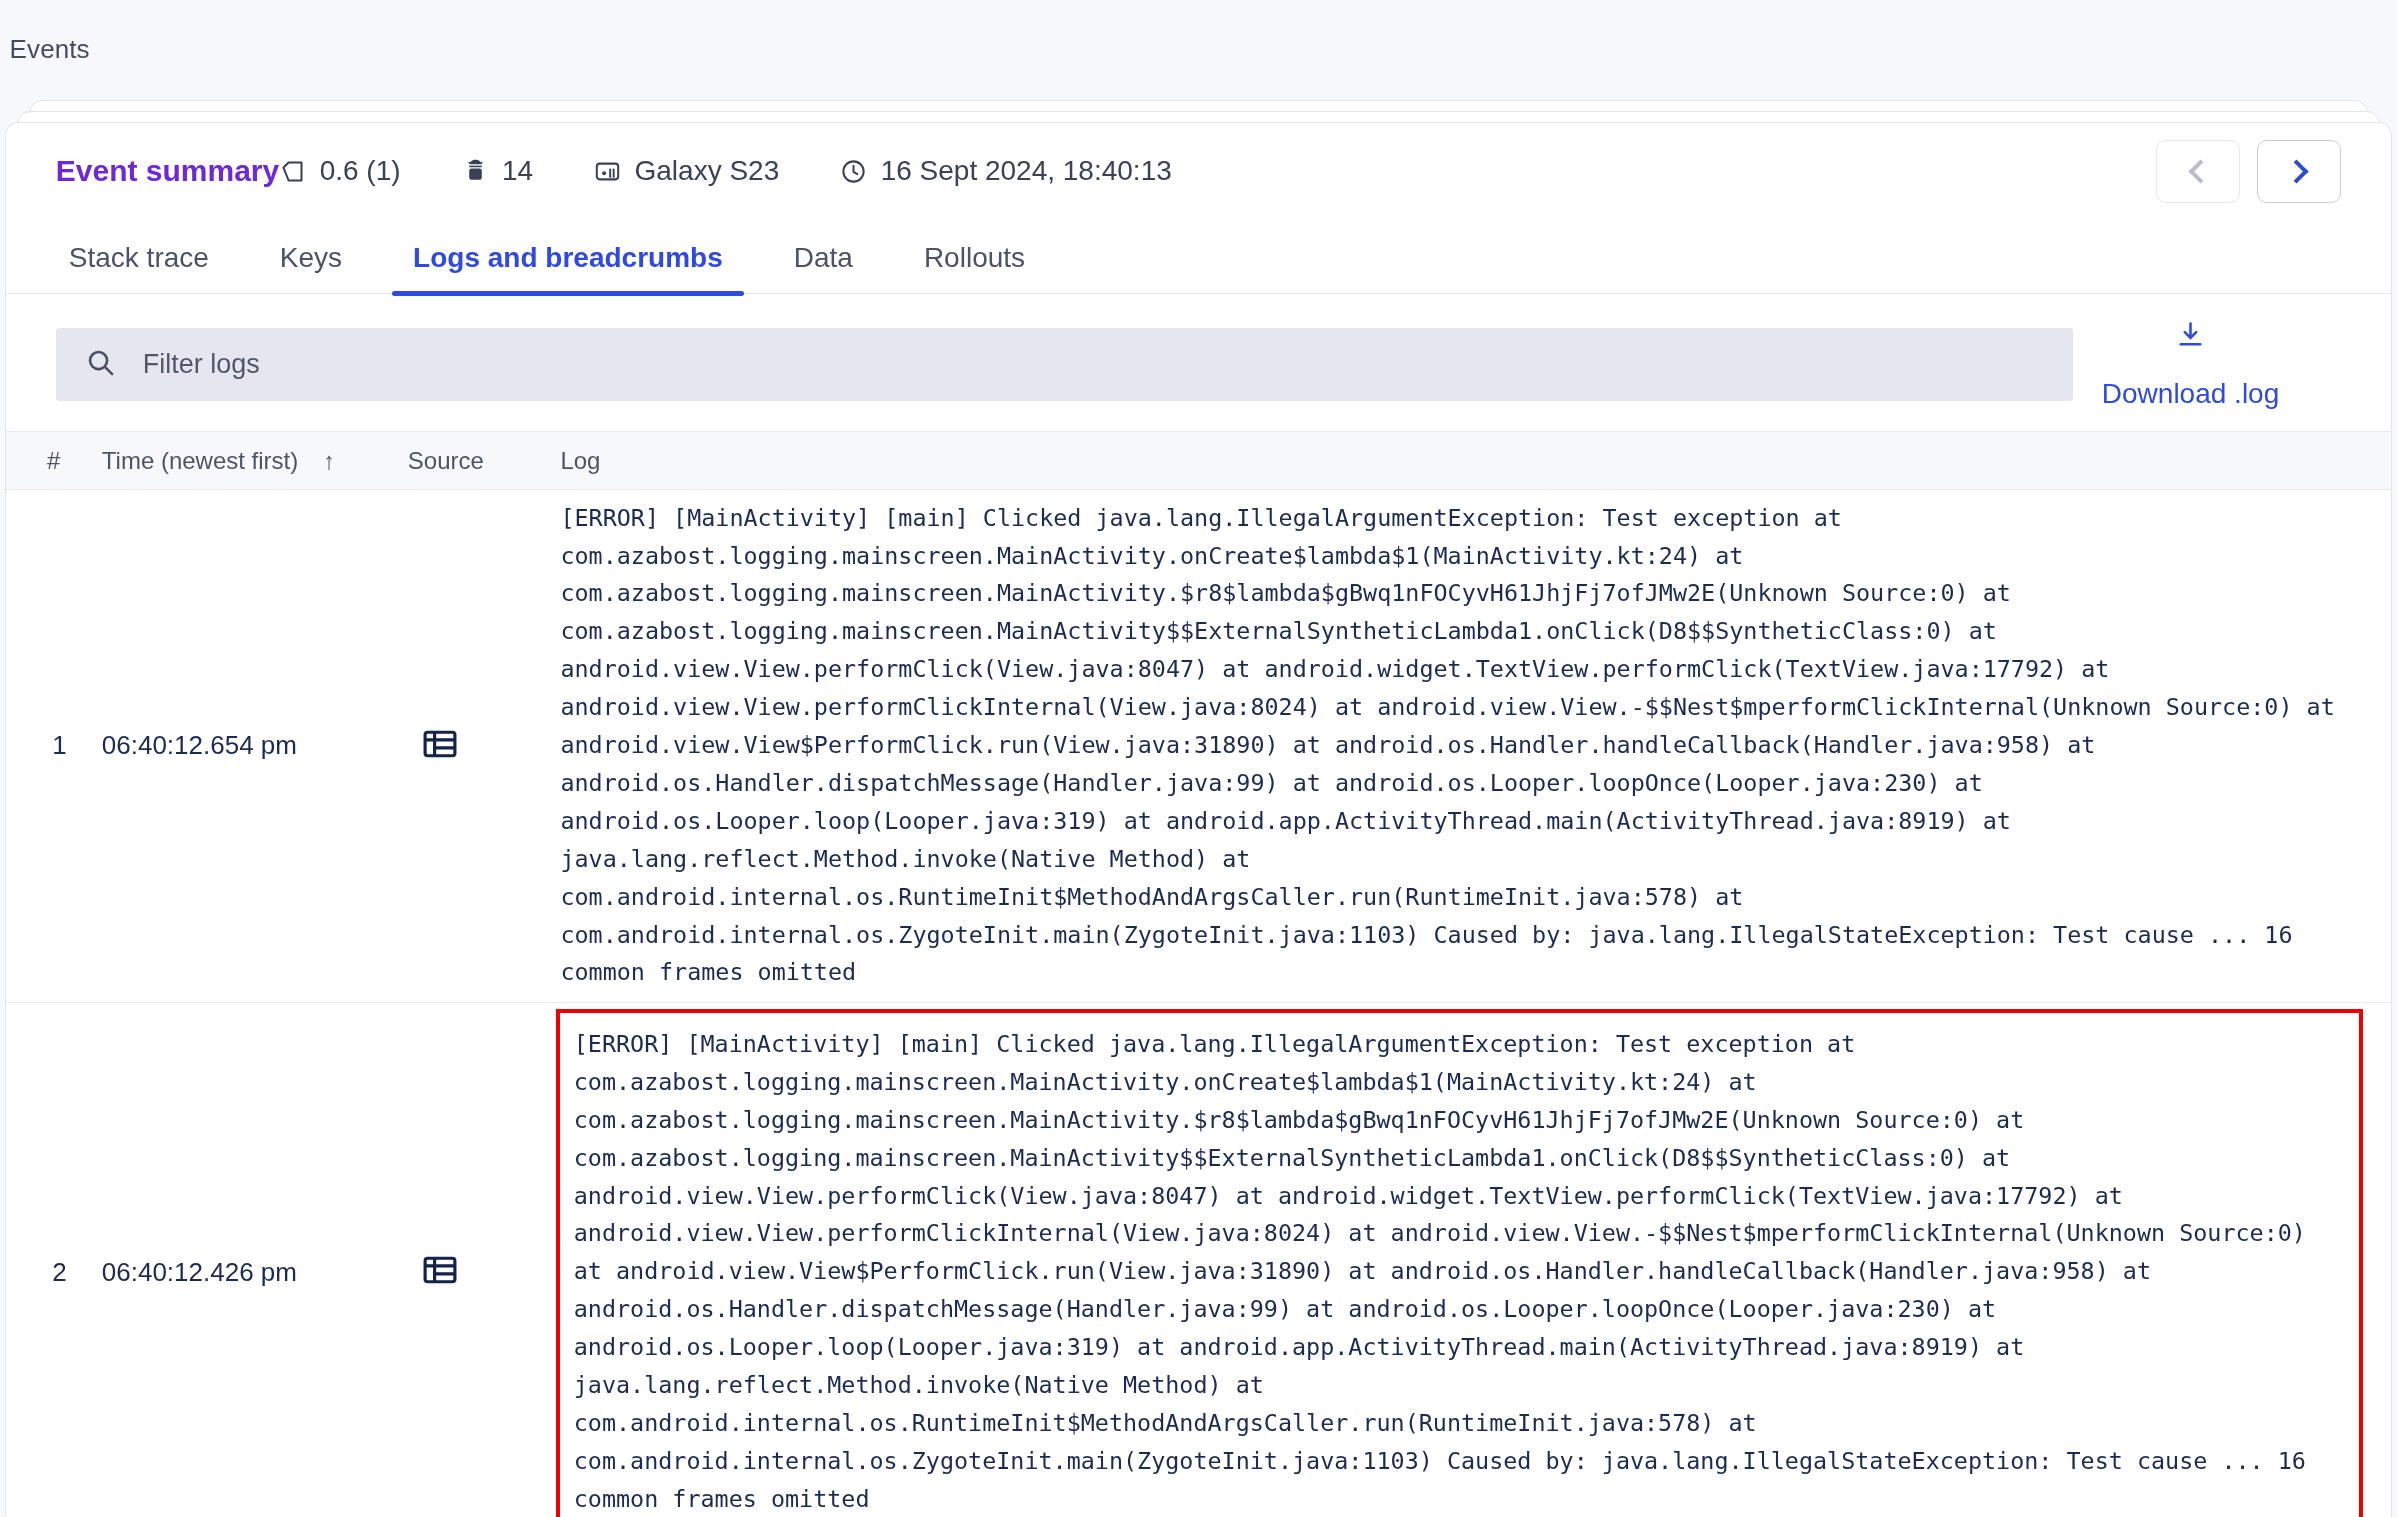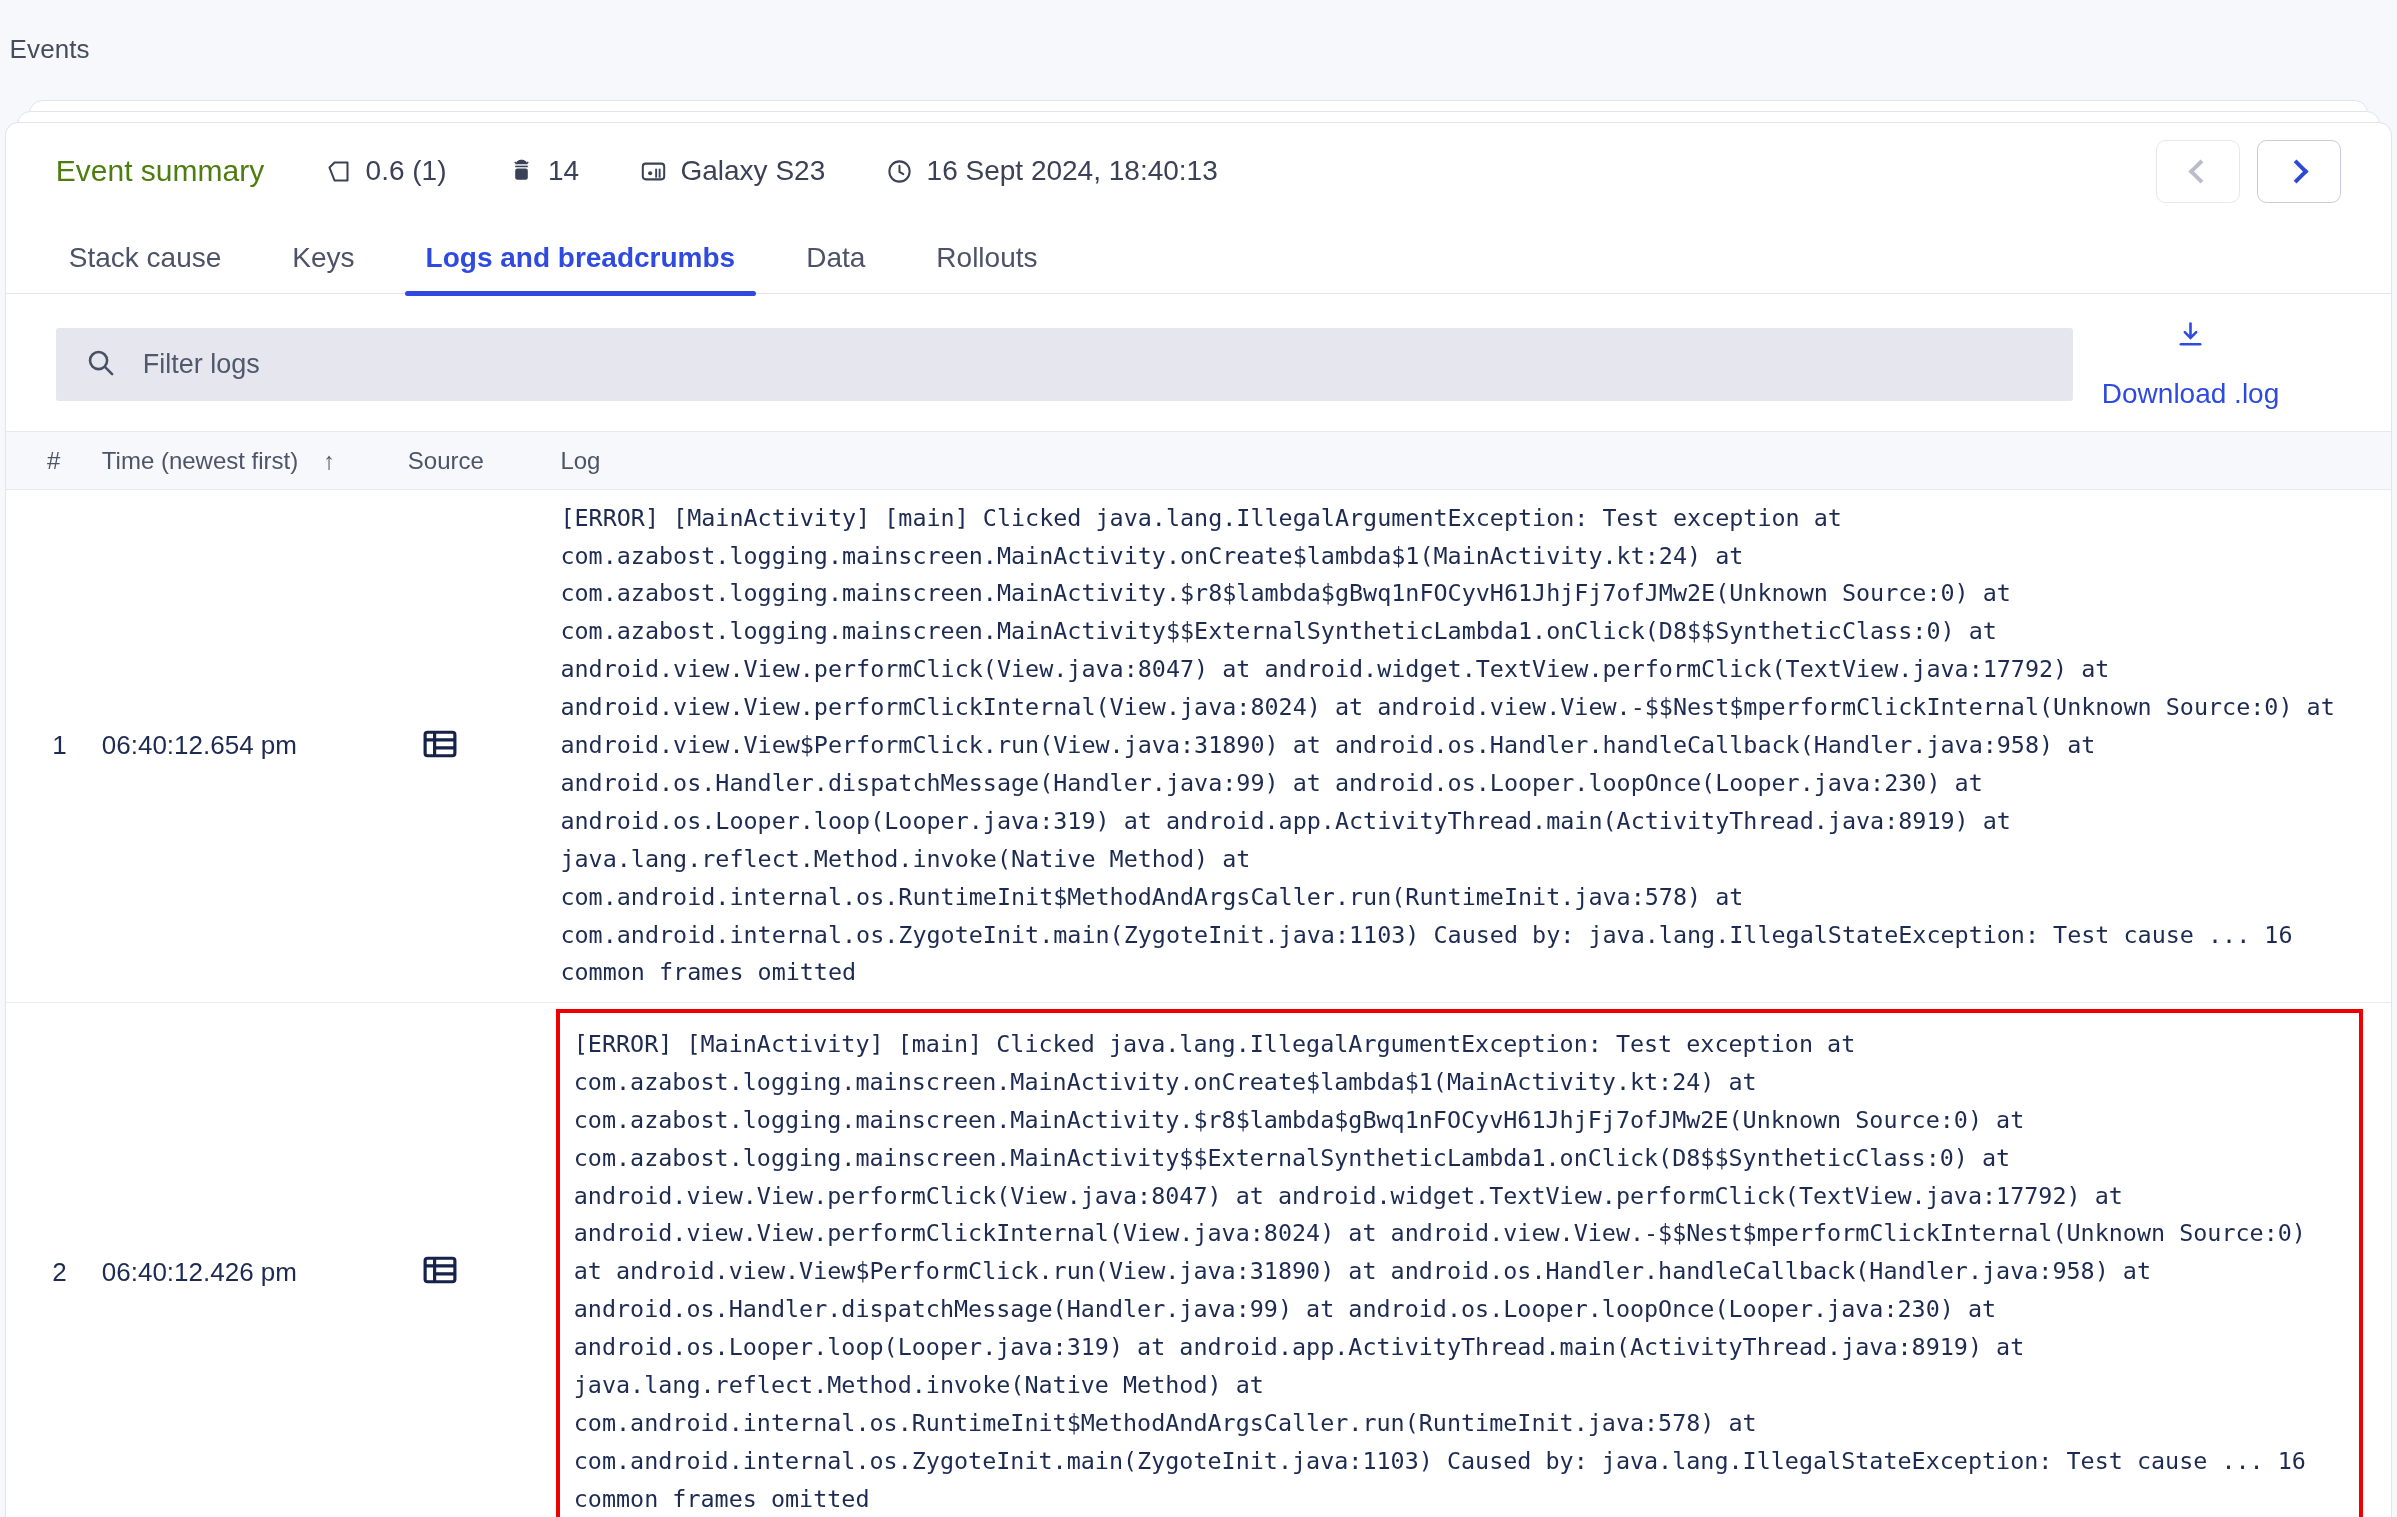--- a/index.html
+++ b/index.html
@@ -55,23 +55,22 @@
   
   .summary {
     display: flex;
     align-items: center;
     height: 96px;
     padding: 0 50px;
     gap: 0px;
   }
   .summary-title {
     font-size: 30px;
-    color: #4d7c0f;
-    font-weight: 400;
-    margin-right: 61px;
+    color: #6d28d9;
+    font-weight: 700;
     white-space: nowrap;
   }
   .summary-item {
     display: flex;
     align-items: center;
     gap: 13.4px;
     margin-right: 61px;
     font-size: 28px;
     color: #3b4156;
     white-space: nowrap;
@@ -280,21 +279,21 @@
         <div class="nav-btn">
           <span class="chev left"></span>
         </div>
         <div class="nav-btn active">
           <span class="chev right"></span>
         </div>
       </div>
     </div>
 
     <div class="tabs">
-      <div class="tab">Stack cause</div>
+      <div class="tab">Stack trace</div>
       <div class="tab">Keys</div>
       <div class="tab active">Logs and breadcrumbs</div>
       <div class="tab">Data</div>
       <div class="tab">Rollouts</div>
     </div>
 
     <div class="toolbar">
       <div class="search-box">
         <span>
           <svg width="31" height="31" viewBox="0 0 24 24" fill="none" stroke="#4a5063" stroke-width="2">

